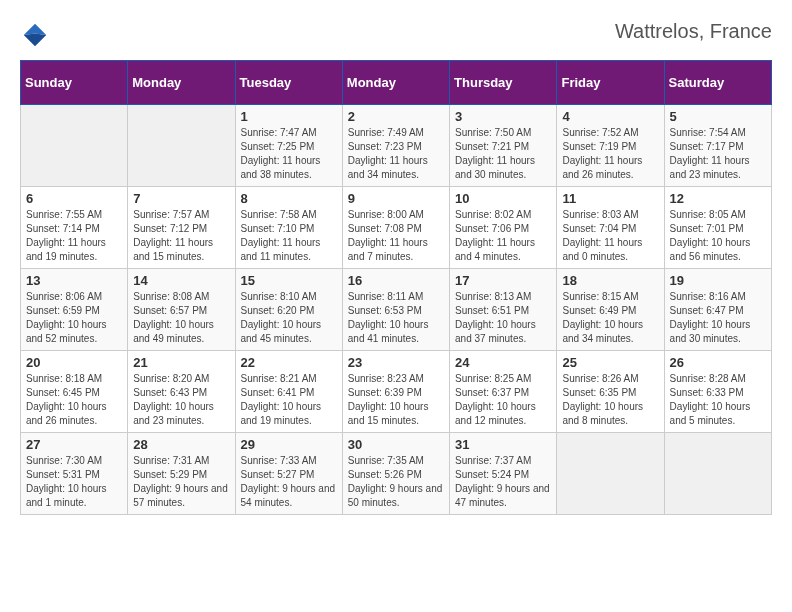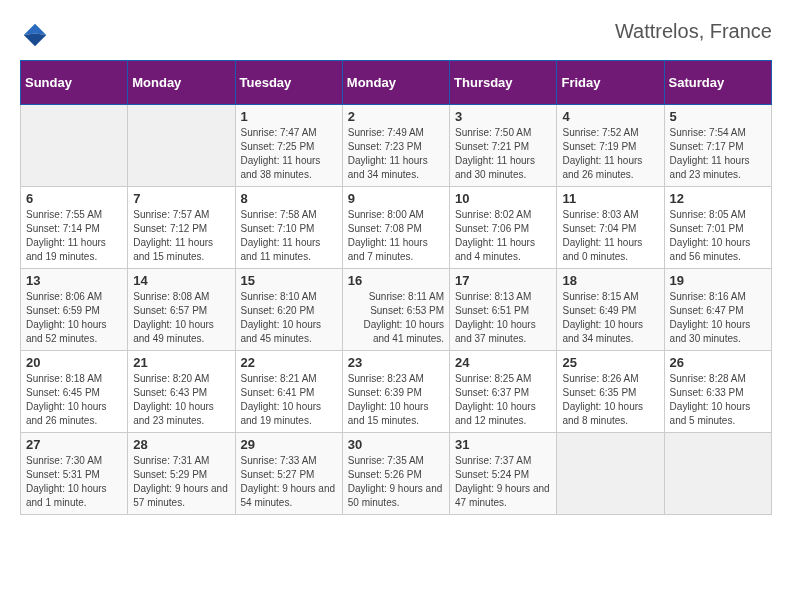--- a/index.html
+++ b/index.html
@@ -212,21 +212,21 @@
 Daylight: 10 hours and 49 minutes.</div>
         </td>
         <td>
           <span class="day-number">15</span>
           <div class="day-info" style="white-space: pre-line;">Sunrise: 8:10 AM
 Sunset: 6:20 PM
 Daylight: 10 hours and 45 minutes.</div>
         </td>
         <td>
           <span class="day-number">16</span>
-          <div class="day-info" style="white-space: pre-line; text-align: right;">Sunrise: 8:11 AM
+          <div class="day-info" style="white-space: pre-line;">Sunrise: 8:11 AM
 Sunset: 6:53 PM
 Daylight: 10 hours and 41 minutes.</div>
         </td>
         <td>
           <span class="day-number">17</span>
           <div class="day-info" style="white-space: pre-line;">Sunrise: 8:13 AM
 Sunset: 6:51 PM
 Daylight: 10 hours and 37 minutes.</div>
         </td>
         <td>

